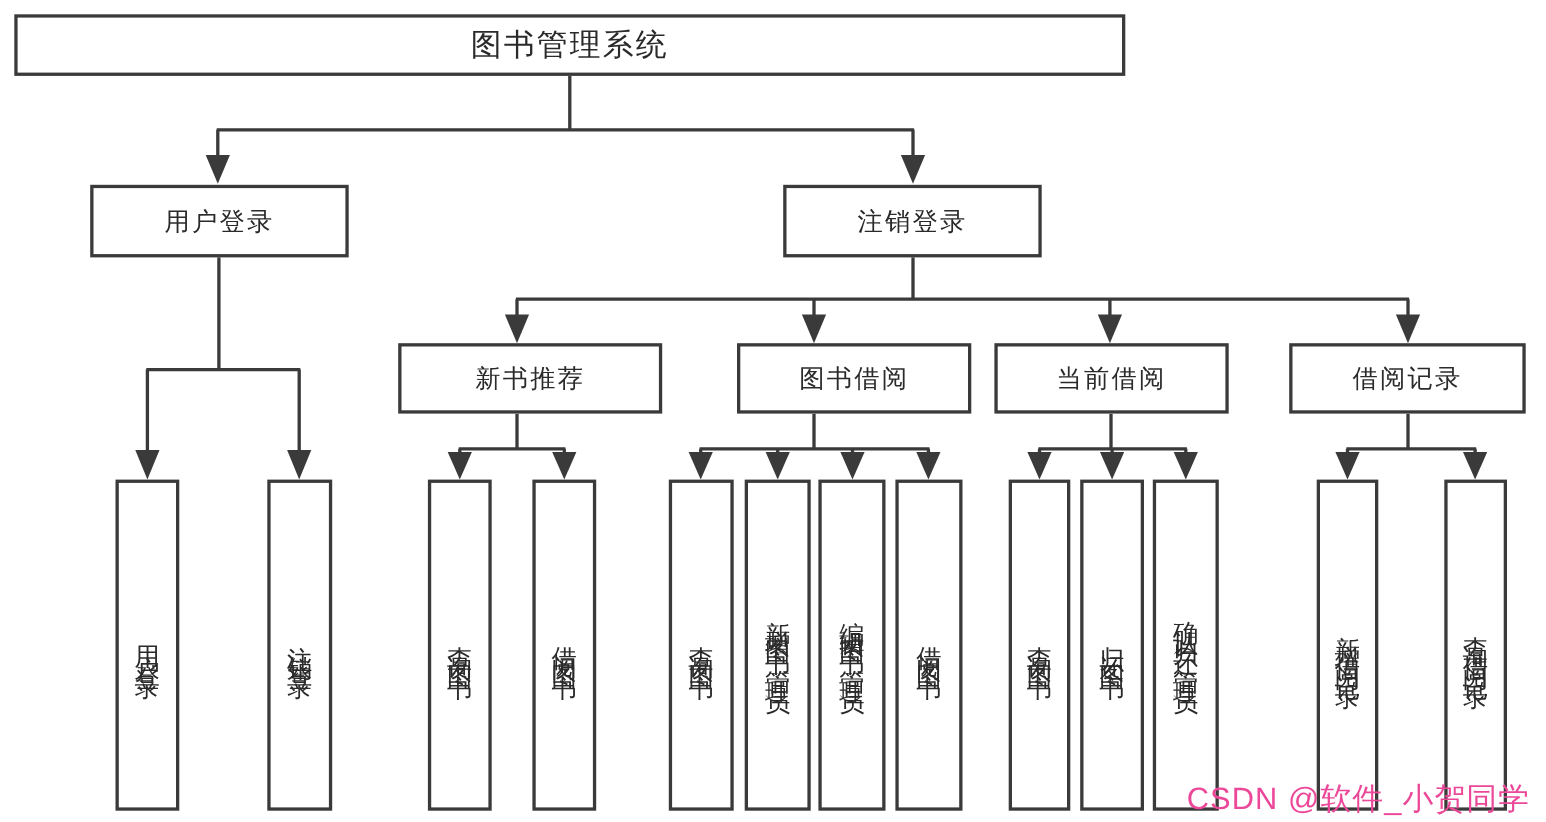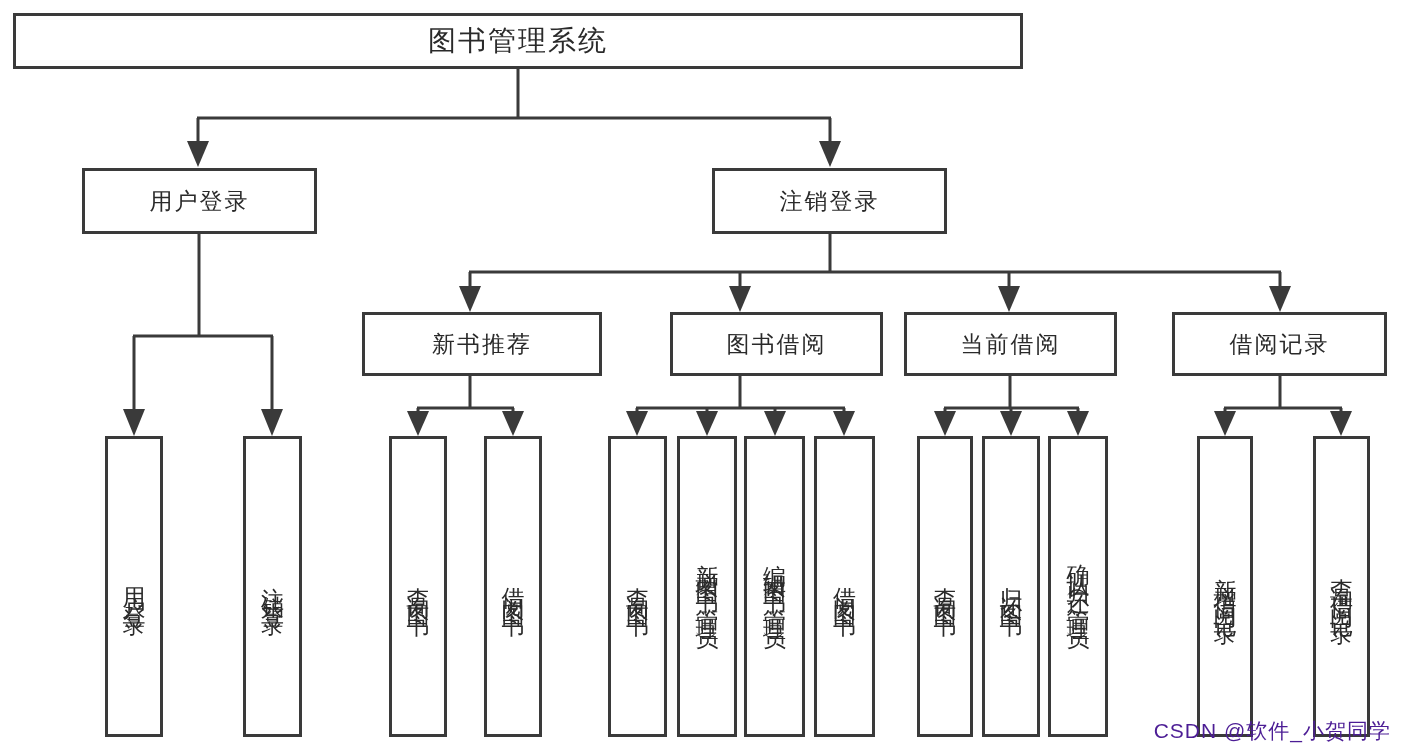--- a/index.html
+++ b/index.html
@@ -38,21 +38,21 @@
   .p-jy1{left:677px; width:60px;}
   .p-jy2{left:744px; width:61px;}
   .p-jy3{left:814px; width:61px;}
   .p-dq0{left:917px; width:56px;}
   .p-dq1{left:982px; width:58px;}
   .p-dq2{left:1048px;width:60px;}
   .p-jl0{left:1197px;width:56px;}
   .p-jl1{left:1313px;width:57px;}
   .watermark{
     position:absolute;right:14px;bottom:2px;z-index:3;
-    font-size:21px;letter-spacing:1px;color:#4c1d95;white-space:nowrap;
+    font-size:28px;letter-spacing:1px;color:#ec4899;white-space:nowrap;
   }
 </style>
 </head>
 <body>
 
 <div class="canvas">
 
   <svg class="connectors" width="1405" height="747" viewBox="0 0 1405 747">
     <g stroke="#3a3a3a" stroke-width="3" fill="none">
 

